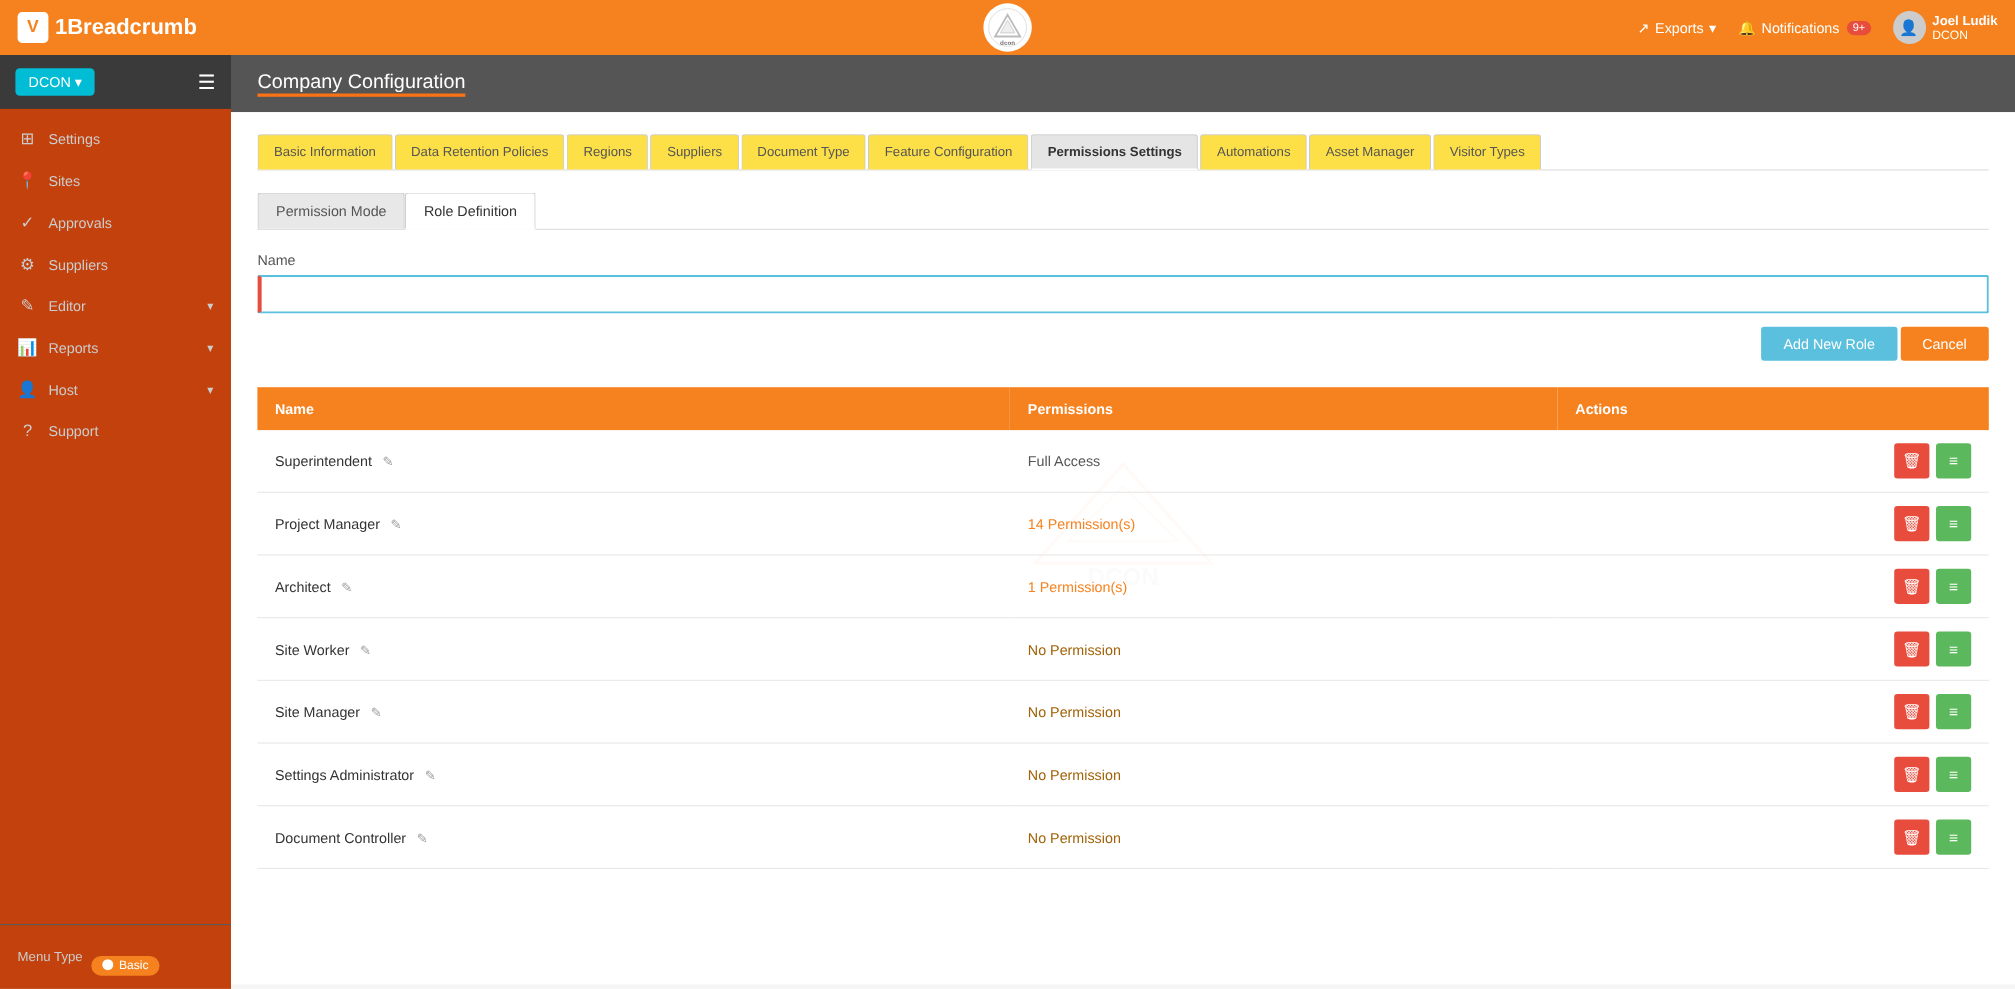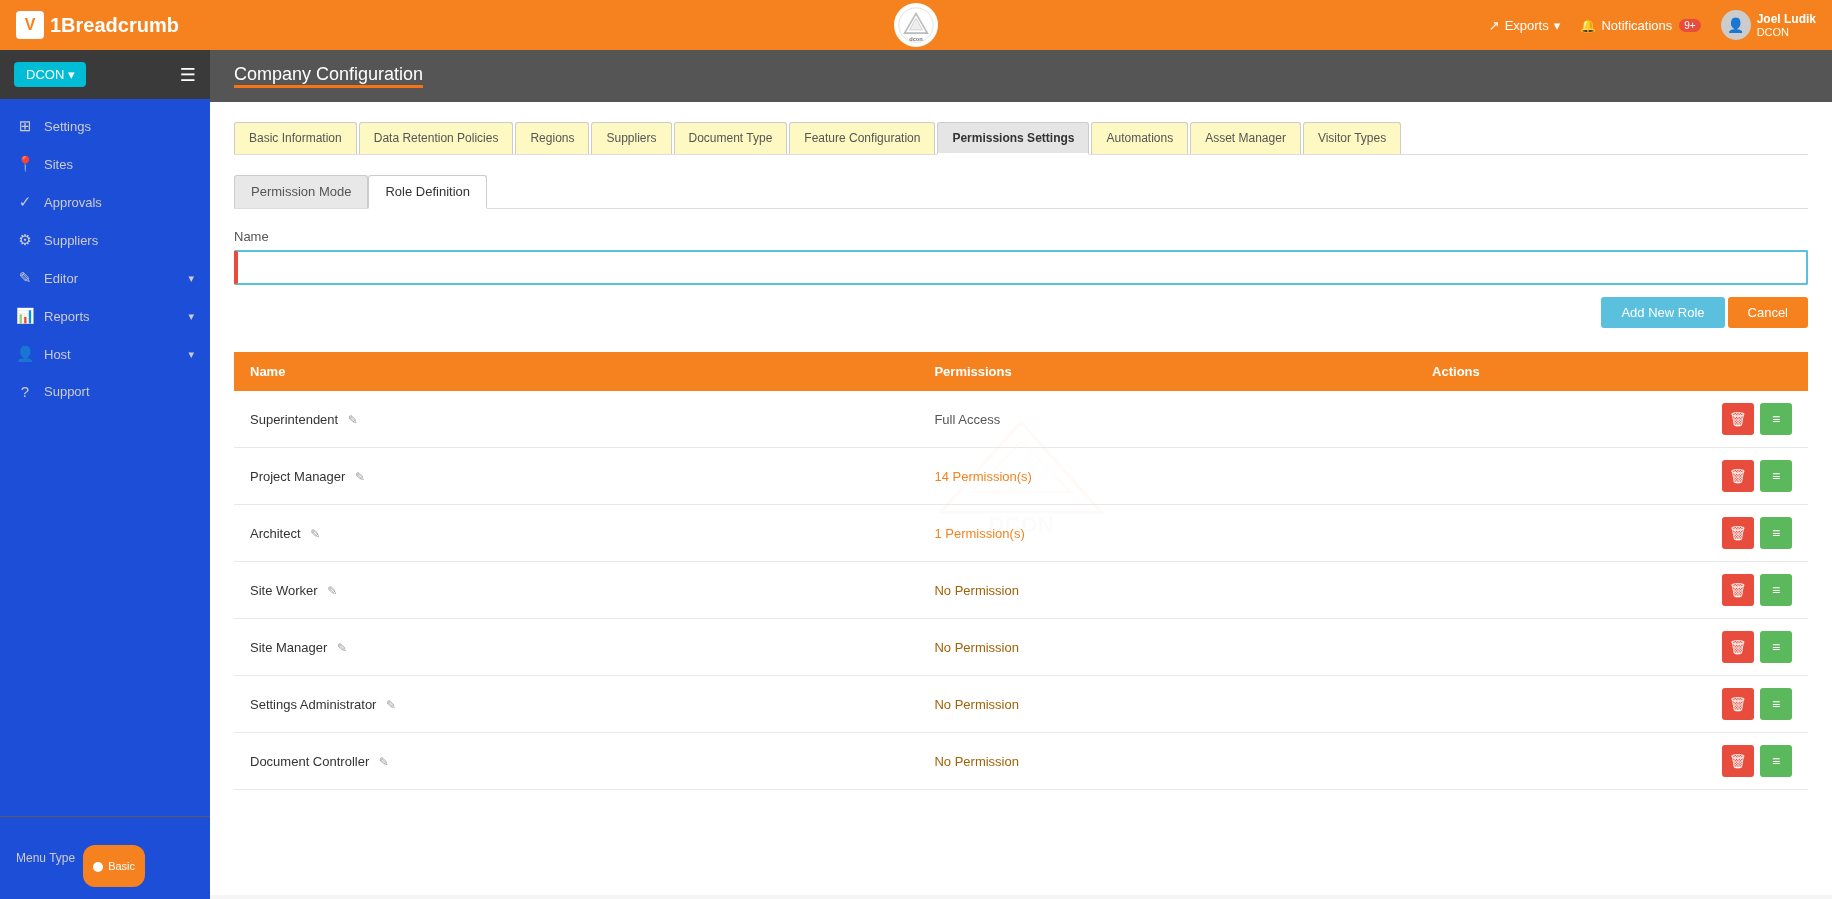--- a/index.html
+++ b/index.html
@@ -94,21 +94,21 @@
 
     
     .layout {
       display: flex;
       height: calc(100vh - 50px);
     }
 
     
     .sidebar {
       width: 210px;
-      background: #1d4ed8;
+      background: #c2410c;
       flex-shrink: 0;
       display: flex;
       flex-direction: column;
     }
     .sidebar-header {
       background: #3a3a3a;
       padding: 12px 14px;
       display: flex;
       align-items: center;
       justify-content: space-between;
@@ -161,23 +161,23 @@
     .menu-type-row {
       display: flex;
       align-items: center;
       gap: 8px;
       color: #ccc;
       font-size: 12px;
     }
     .toggle-basic {
       background: #f5821f;
       border-radius: 12px;
-      padding: 15px 10px;
-      display: flex;
-      align-items: flex-end;
+      padding: 3px 10px;
+      display: flex;
+      align-items: flex-start;
       gap: 5px;
       font-size: 11px;
       color: white;
       margin-top: 16px;
     }
     .toggle-dot {
       width: 10px;
       height: 10px;
       background: white;
       border-radius: 50%;
@@ -215,21 +215,21 @@
     
     .tabs-row {
       display: flex;
       flex-wrap: wrap;
       gap: 2px;
       border-bottom: 1px solid #ddd;
       margin-bottom: 20px;
     }
     .tab-item {
       padding: 8px 14px;
-      background: #fef9c3;
+      background: #fde047;
       color: #555;
       border: 1px solid #ccc;
       border-bottom: none;
       cursor: pointer;
       font-size: 12px;
       border-radius: 3px 3px 0 0;
     }
     .tab-item.active {
       background: #e5e5e5;
       color: #333;

